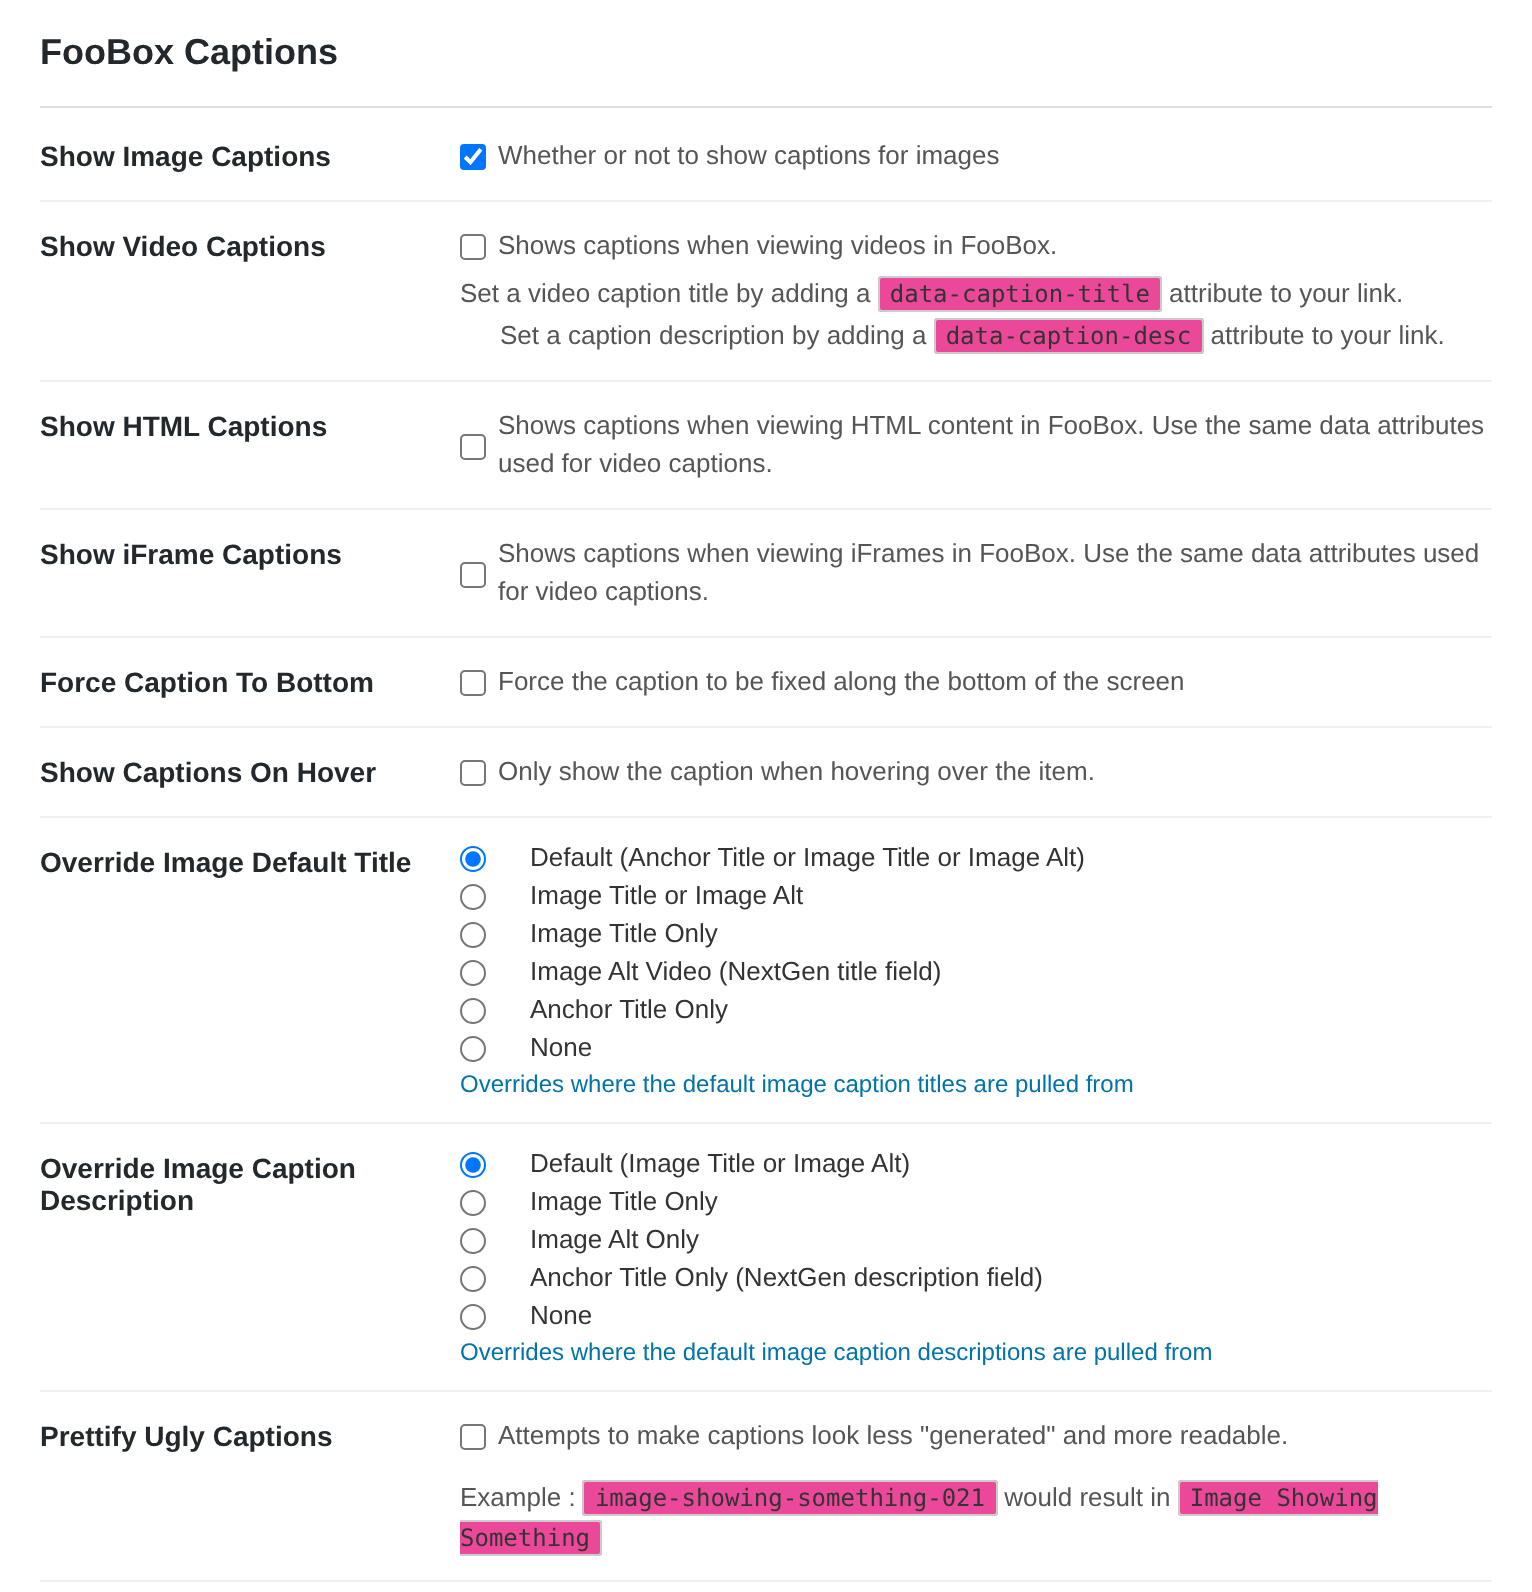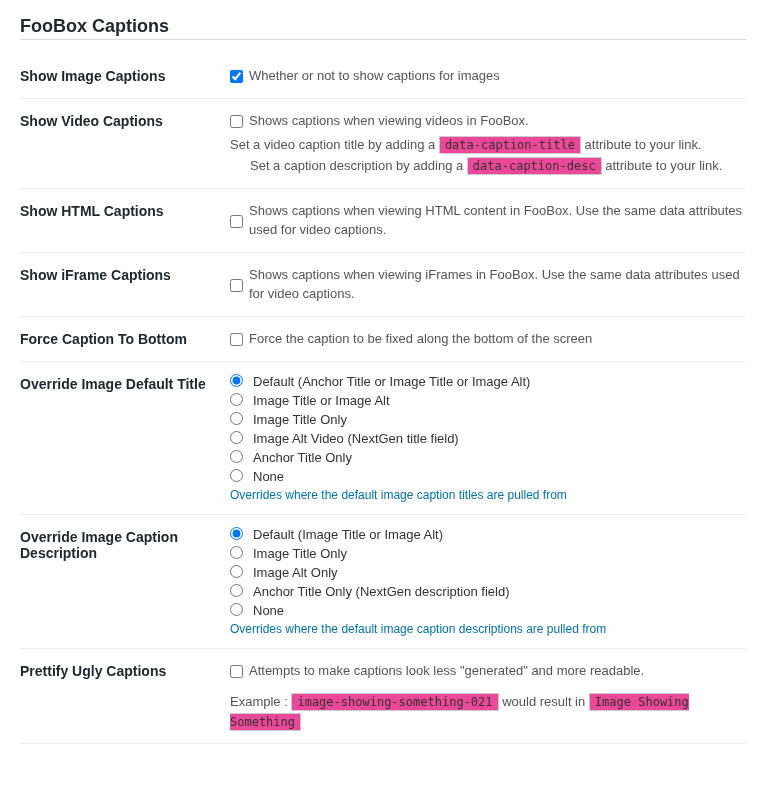--- a/index.html
+++ b/index.html
@@ -12,23 +12,23 @@
     .wrap {
       background: #fff;
       max-width: 766px;
       min-height: 796px;
       padding: 16px 20px 20px 20px;
     }
     h1 {
       font-size: 18px;
       font-weight: bold;
       color: #23282d;
-      margin-bottom: 14px;
+      margin-bottom: 2px;
       border-bottom: 1px solid #ddd;
-      padding-bottom: 2px;
+      padding-bottom: 16px;
     }
     table.form-table {
       width: 100%;
       border-collapse: collapse;
     }
     table.form-table tr {
       border-bottom: 1px solid #efefef;
     }
     table.form-table th {
       width: 200px;
@@ -66,22 +66,22 @@
       margin-top: 2px;
       flex-shrink: 0;
     }
     .radio-group {
       display: flex;
       flex-direction: column;
       gap: 4px;
     }
     .radio-group label {
       display: flex;
-      align-items: flex-start;
-      gap: 10px;
+      align-items: flex-end;
+      gap: 22px;
       color: #333;
       font-size: 13px;
       cursor: pointer;
     }
     .radio-group input[type="radio"] {
       flex-shrink: 0;
     }
     .hint {
       font-size: 12px;
       color: #0073aa;
@@ -151,20 +151,29 @@
       <tr>
         <th>Force Caption To Bottom</th>
         <td>
           <label class="checkbox-row">
             <input type="checkbox" style="">
             <span class="description">Force the caption to be fixed along the bottom of the screen</span>
           </label>
         </td>
       </tr>
 
+      <tr>
+        <th>Show Captions On Hover</th>
+        <td>
+          <label class="checkbox-row">
+            <input type="checkbox" style="">
+            <span class="description">Only show the caption when hovering over the item.</span>
+          </label>
+        </td>
+      </tr>
 
       <tr>
         <th>Override Image Default Title</th>
         <td>
           <div class="radio-group">
             <label>
               <input type="radio" name="caption_title" checked="" style="">
               <span>Default (Anchor Title or Image Title or Image Alt)</span>
             </label>
             <label>

